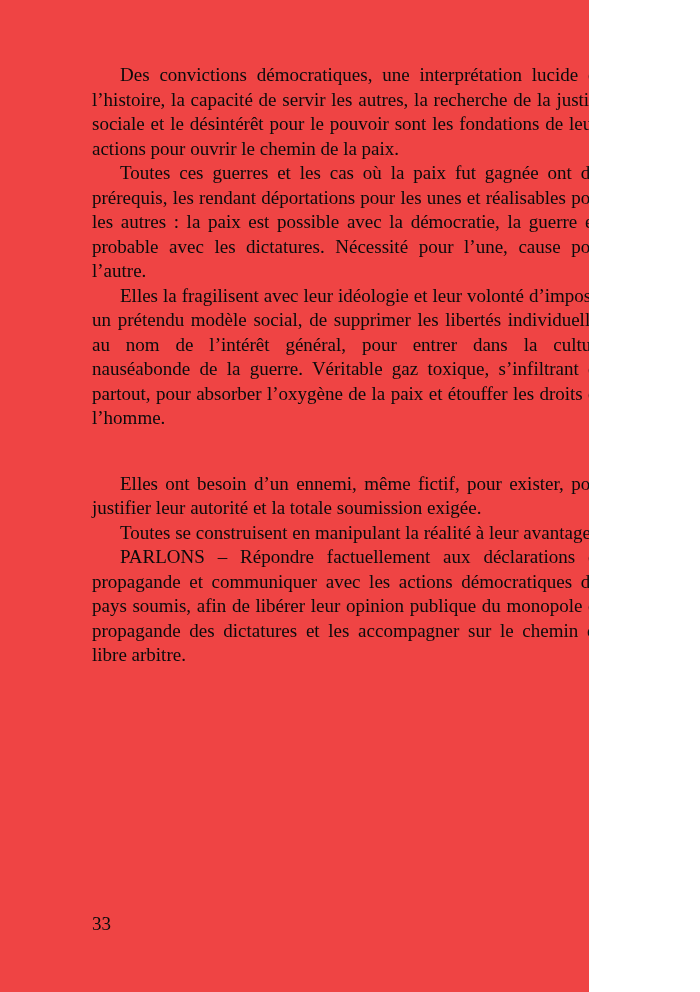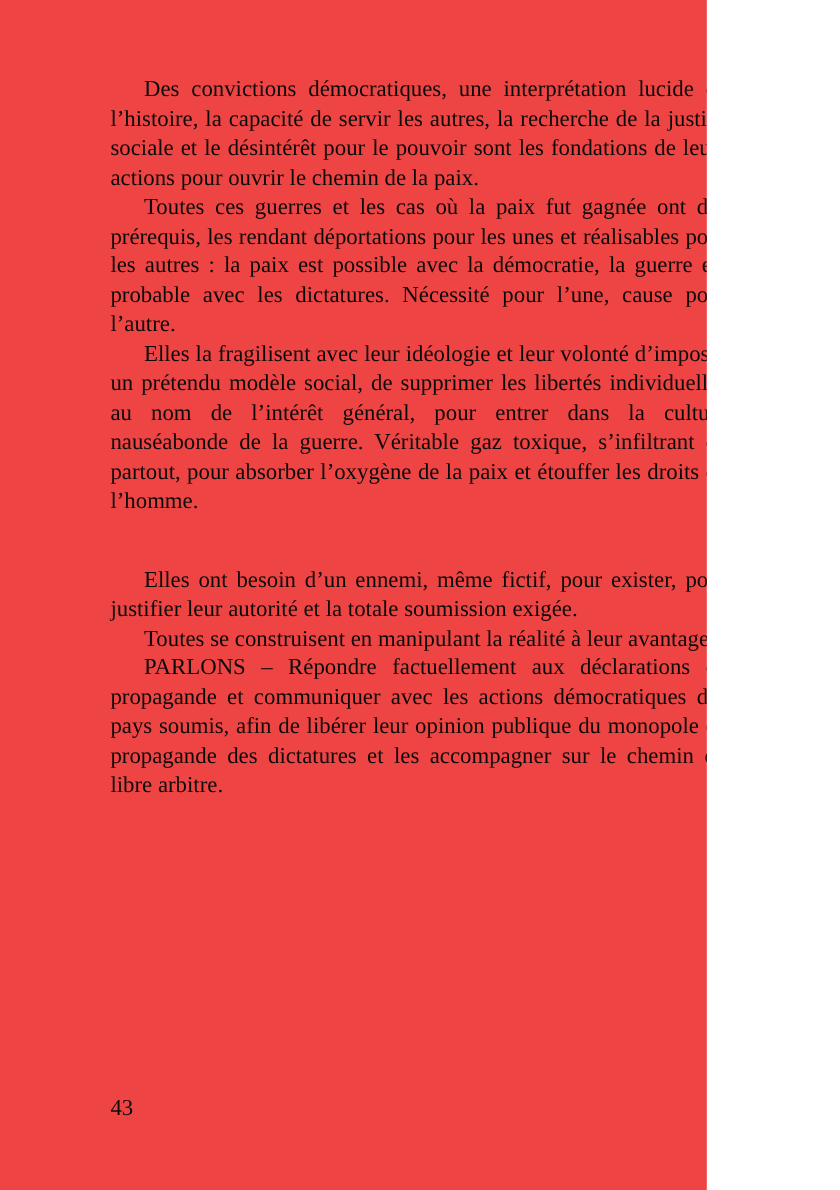--- a/index.html
+++ b/index.html
@@ -47,14 +47,14 @@
 
 <div class="page">
   <div class="text-block">
     <p>Des convictions démocratiques, une interprétation lucide de l’histoire, la capacité de servir les autres, la recherche de la justice sociale et le désintérêt pour le pouvoir sont les fondations de leurs actions pour ouvrir le chemin de la paix.</p>
     <p>Toutes ces guerres et les cas où la paix fut gagnée ont des prérequis, les rendant déportations pour les unes et réalisables pour les autres : la paix est possible avec la démocratie, la guerre est probable avec les dictatures. Nécessité pour l’une, cause pour l’autre.</p>
     <p>Elles la fragilisent avec leur idéologie et leur volonté d’imposer un prétendu modèle social, de supprimer les libertés individuelles au nom de l’intérêt général, pour entrer dans la culture nauséabonde de la guerre. Véritable gaz toxique, s’infiltrant de partout, pour absorber l’oxygène de la paix et étouffer les droits de l’homme.</p>
     <p class="gap-before">Elles ont besoin d’un ennemi, même fictif, pour exister, pour justifier leur autorité et la totale soumission exigée.</p>
     <p>Toutes se construisent en manipulant la réalité à leur avantage.</p>
     <p>PARLONS – Répondre factuellement aux déclarations de propagande et communiquer avec les actions démocratiques des pays soumis, afin de libérer leur opinion publique du monopole de propagande des dictatures et les accompagner sur le chemin du libre arbitre.</p>
   </div>
-  <div class="page-number">43</div>
+  <div class="page-number">33</div>
 </div>
 
 </body></html>

